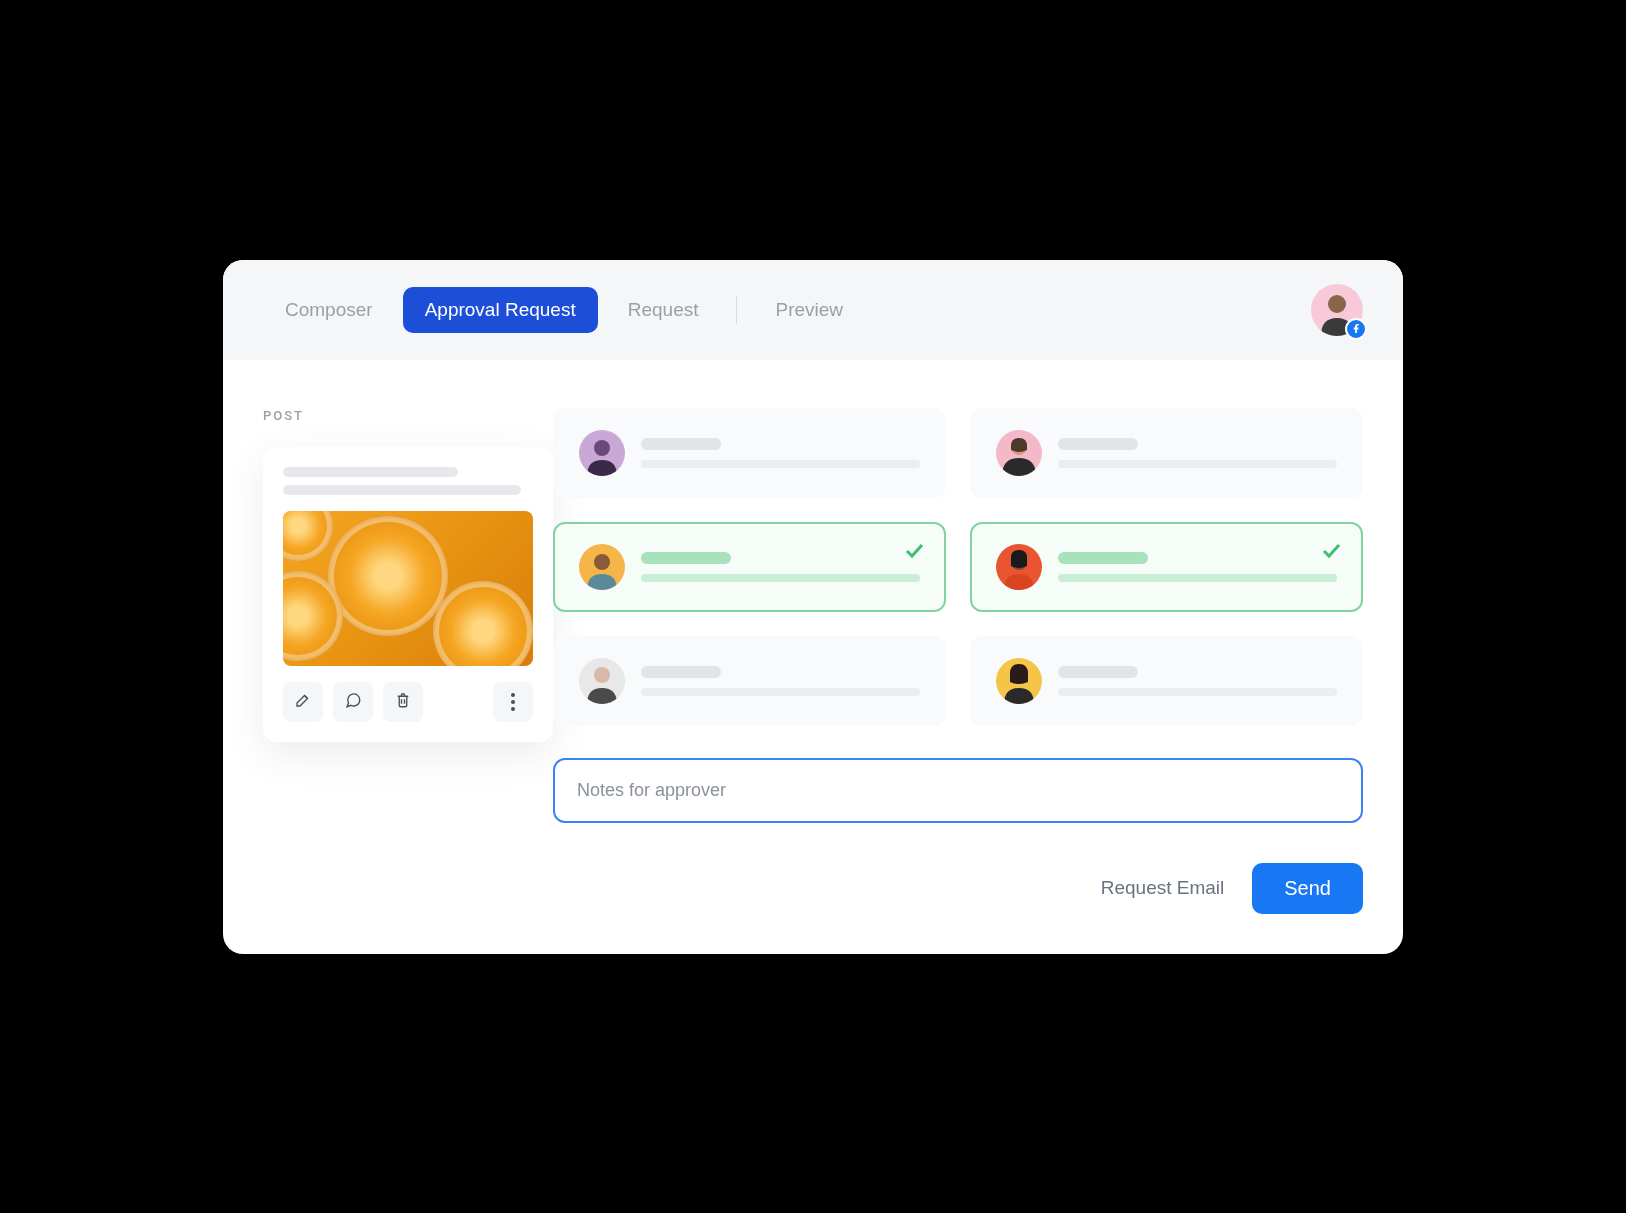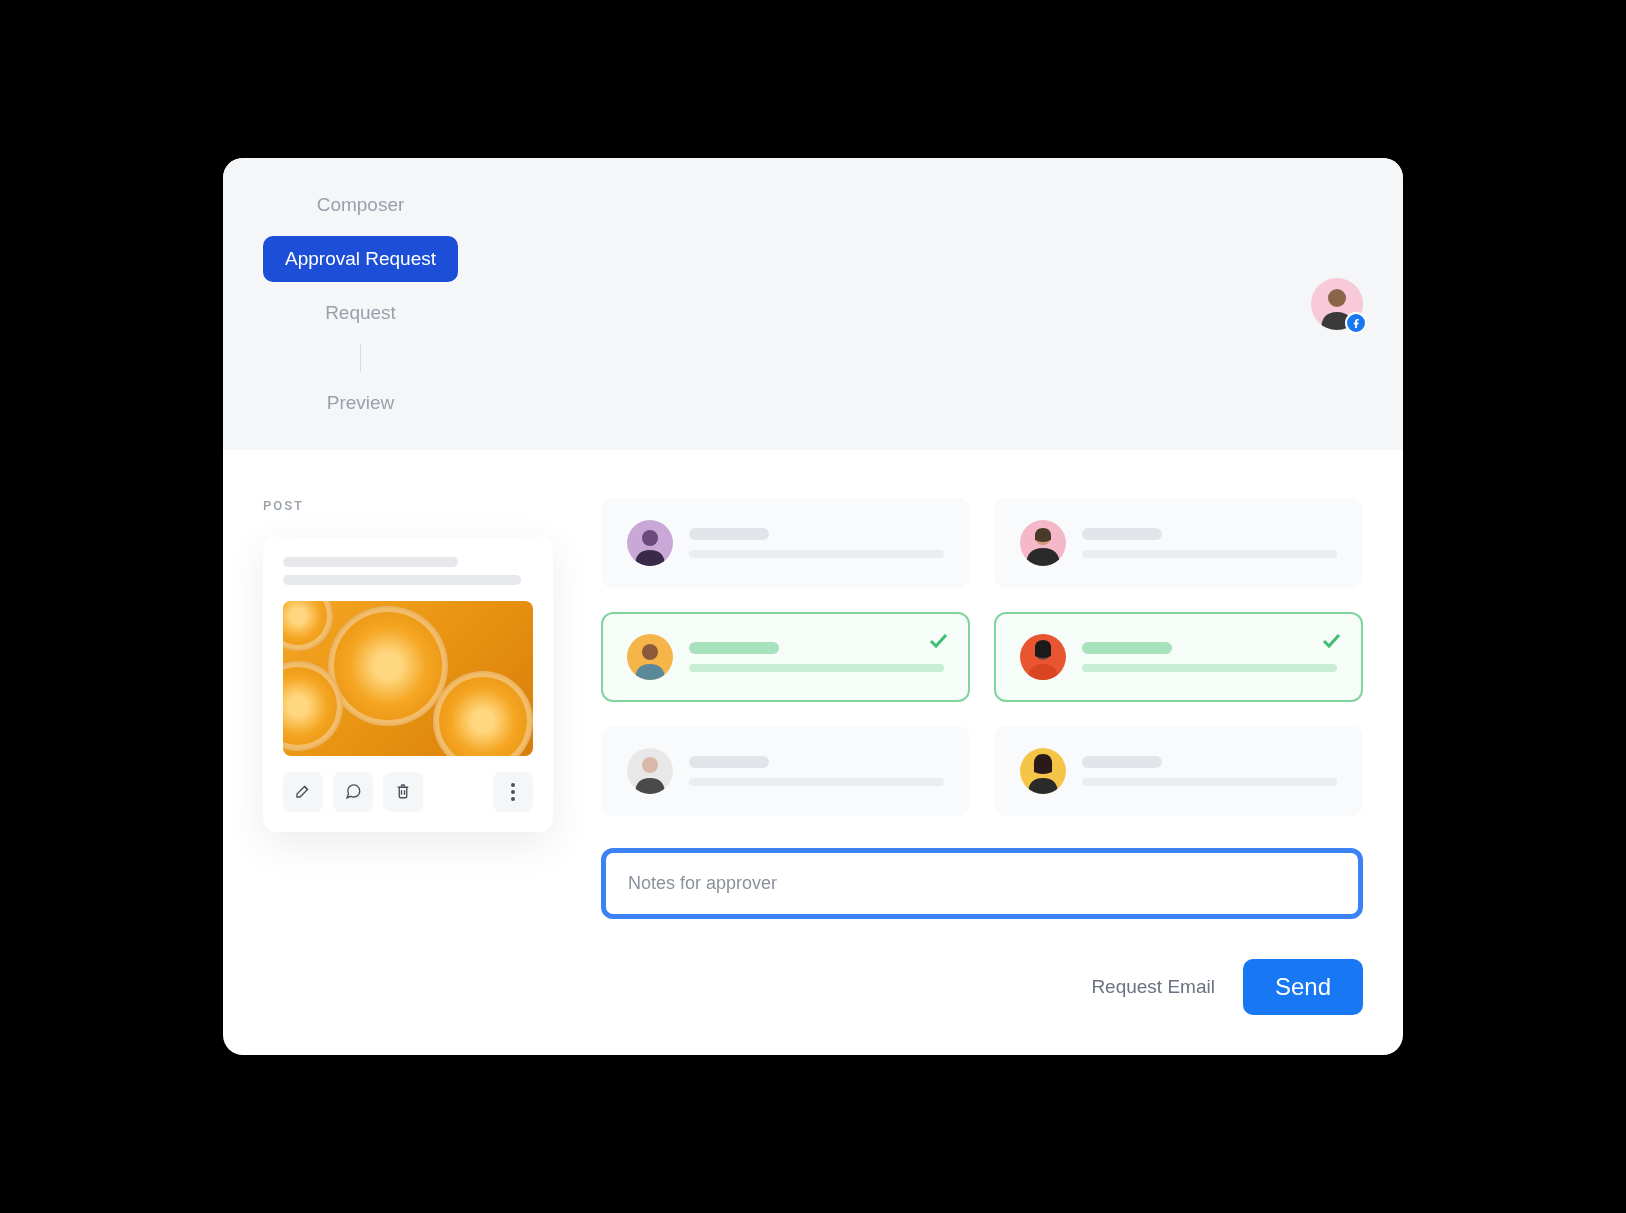--- a/index.html
+++ b/index.html
@@ -23,21 +23,20 @@
   background: #f5f6f8;
   padding: 24px 40px;
   display: flex;
   align-items: center;
   justify-content: space-between;
 }
 .tabs {
   display: flex;
   align-items: center;
   gap: 8px;
-  flex-direction: column;
 }
 .tab {
   padding: 12px 22px;
   border-radius: 10px;
   font-size: 19px;
   color: #9aa0ab;
   cursor: pointer;
   background: transparent;
   border: none;
 }
@@ -78,21 +77,20 @@
   background: #1877f2;
   display: flex;
   align-items: center;
   justify-content: center;
   border: 2px solid #fff;
 }
 .fb-badge svg { width: 11px; height: 11px; fill: #fff; }
 .content {
   padding: 48px 40px 40px;
   display: flex;
-  gap: 48px;
 }
 .left-col { width: 290px; flex-shrink: 0; }
 .right-col { flex: 1; }
 .section-label {
   font-size: 13px;
   letter-spacing: 2px;
   color: #9aa0ab;
   text-transform: uppercase;
   margin-bottom: 24px;
   font-weight: 500;
@@ -215,21 +213,21 @@
 .approver-card.selected .approver-skel2 { background: #c9eed6; }
 .check {
   position: absolute;
   top: 14px;
   right: 18px;
 }
 .check svg { width: 24px; height: 24px; stroke: #3fbf73; stroke-width: 3; fill: none; }
 .notes-input {
   width: 100%;
   padding: 20px 22px;
-  border: 5px solid #3b82f6;
+  border: 2px solid #3b82f6;
   border-radius: 12px;
   font-size: 18px;
   color: #333;
   outline: none;
 }
 .notes-input::placeholder { color: #8a919d; }
 .footer {
   display: flex;
   align-items: center;
   justify-content: flex-end;
@@ -242,21 +240,21 @@
   cursor: pointer;
   background: none;
   border: none;
 }
 .send-btn {
   background: #1877f2;
   color: #fff;
   border: none;
   padding: 14px 32px;
   border-radius: 10px;
-  font-size: 24px;
+  font-size: 20px;
   font-weight: 500;
   cursor: pointer;
 }
 </style>
 </head>
 <body>
 
 <div class="app-window">
 
   <div class="header">

